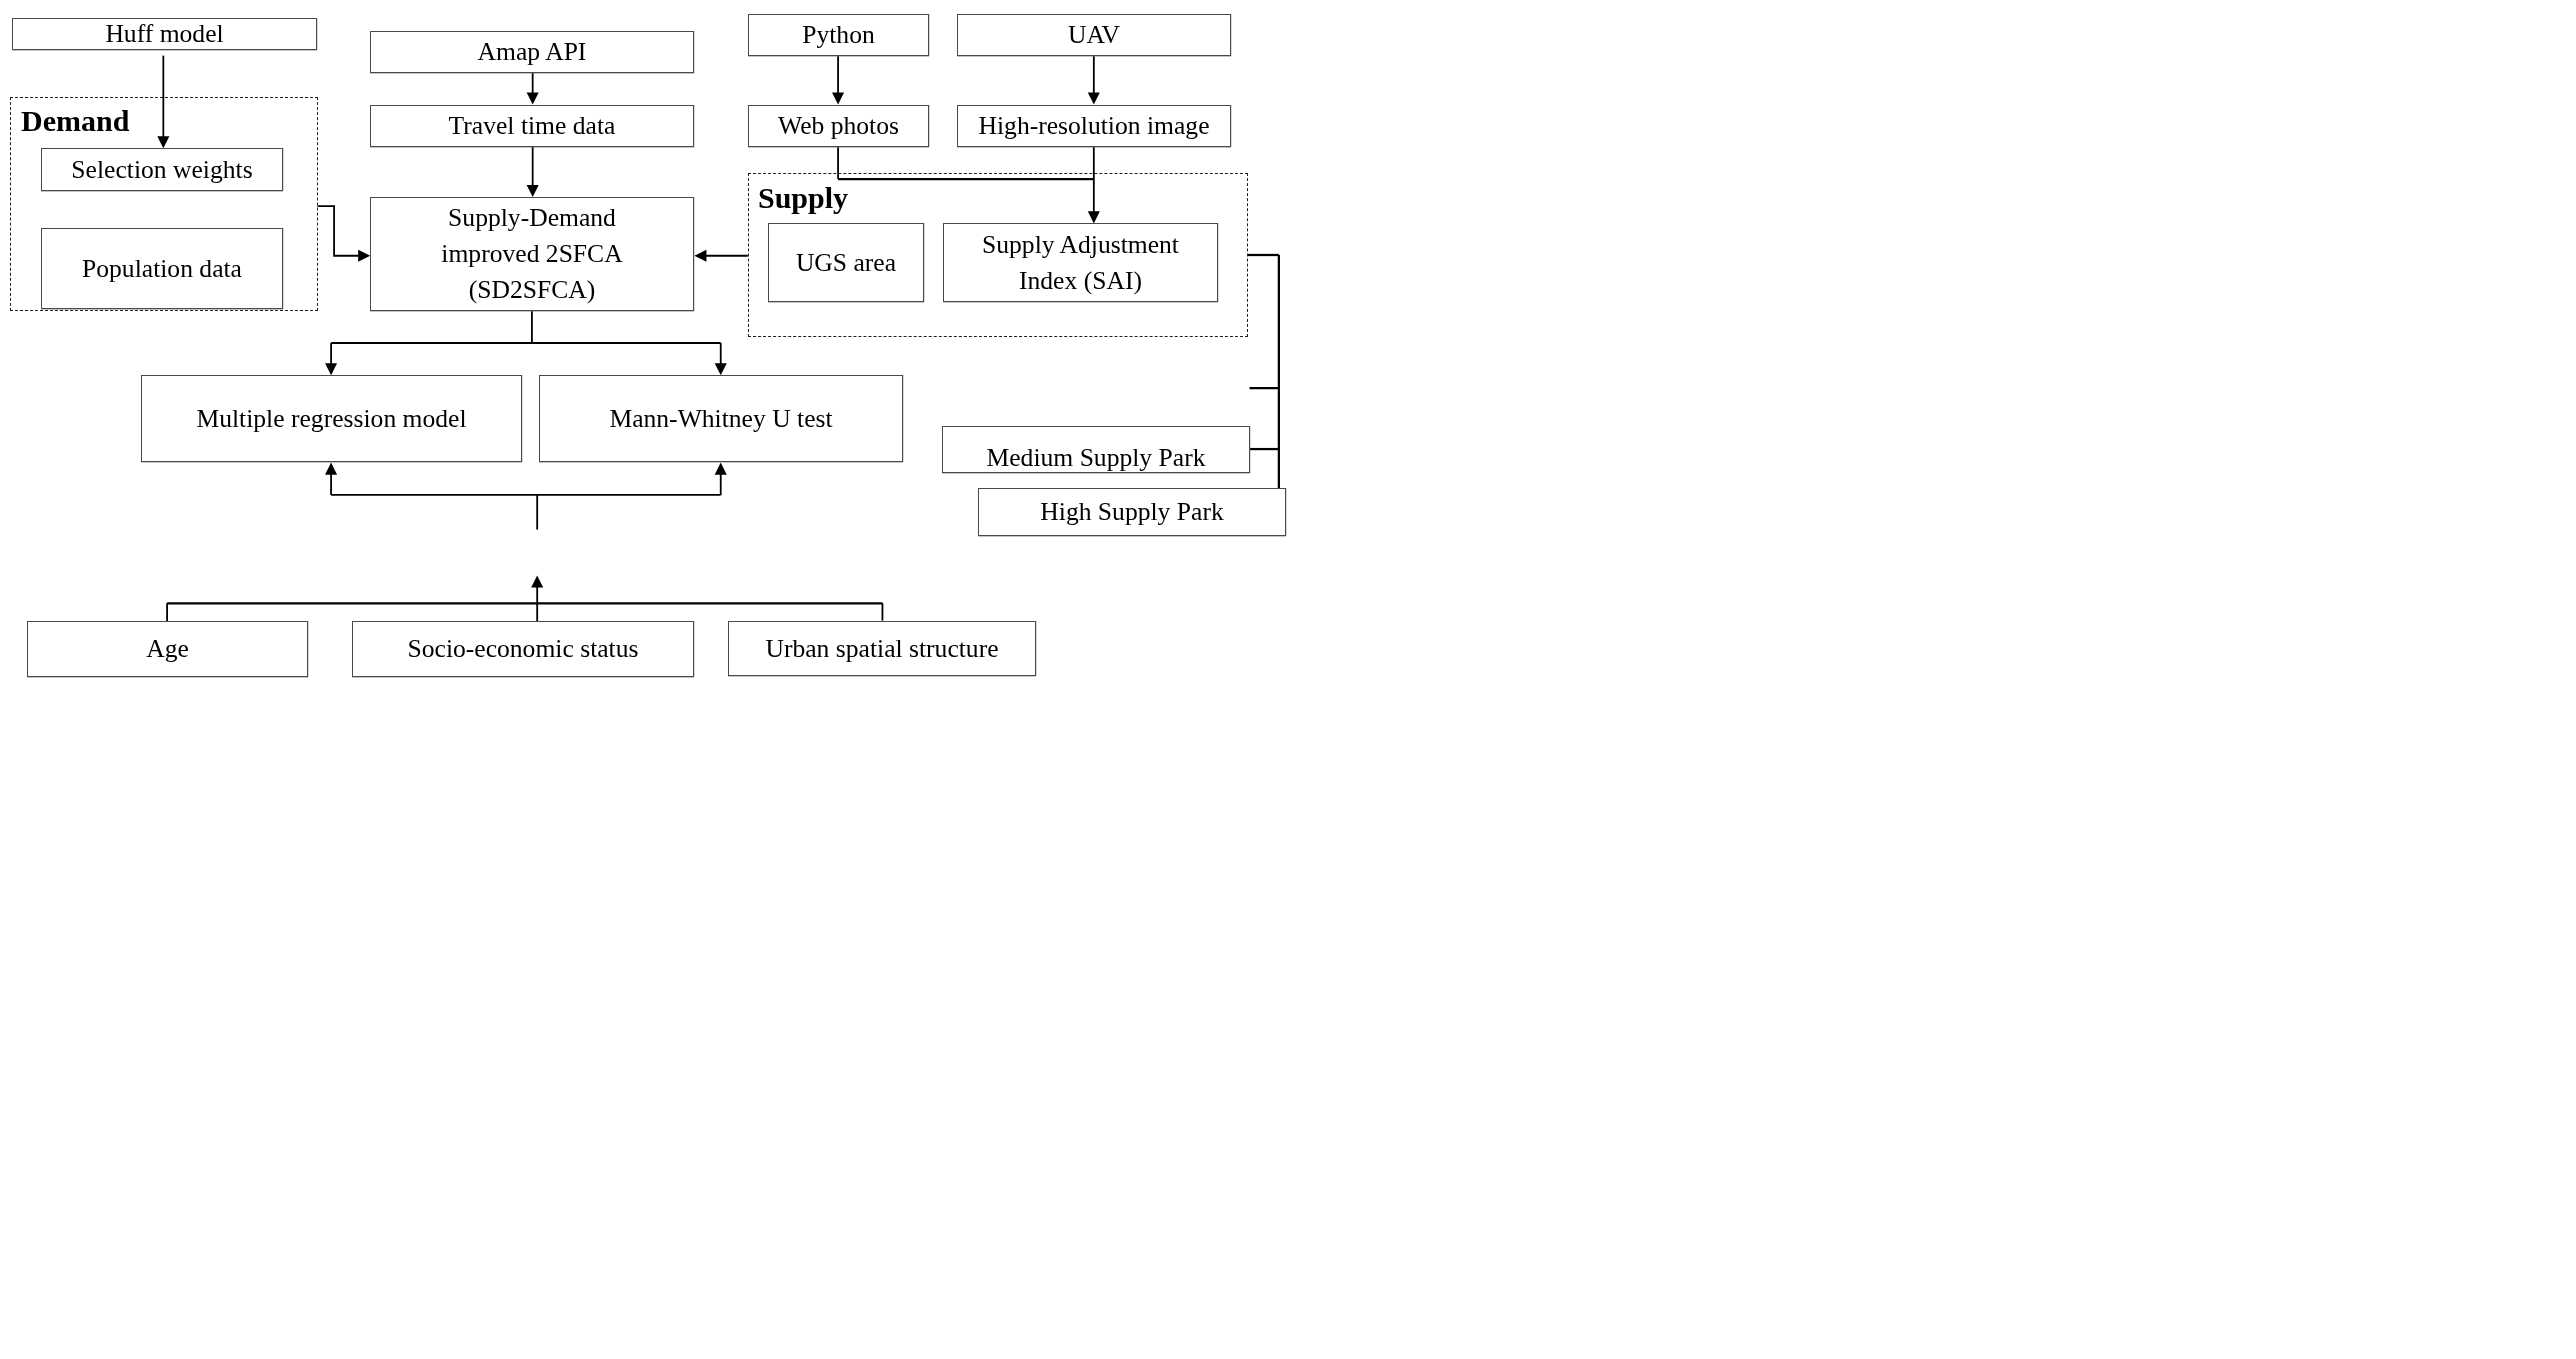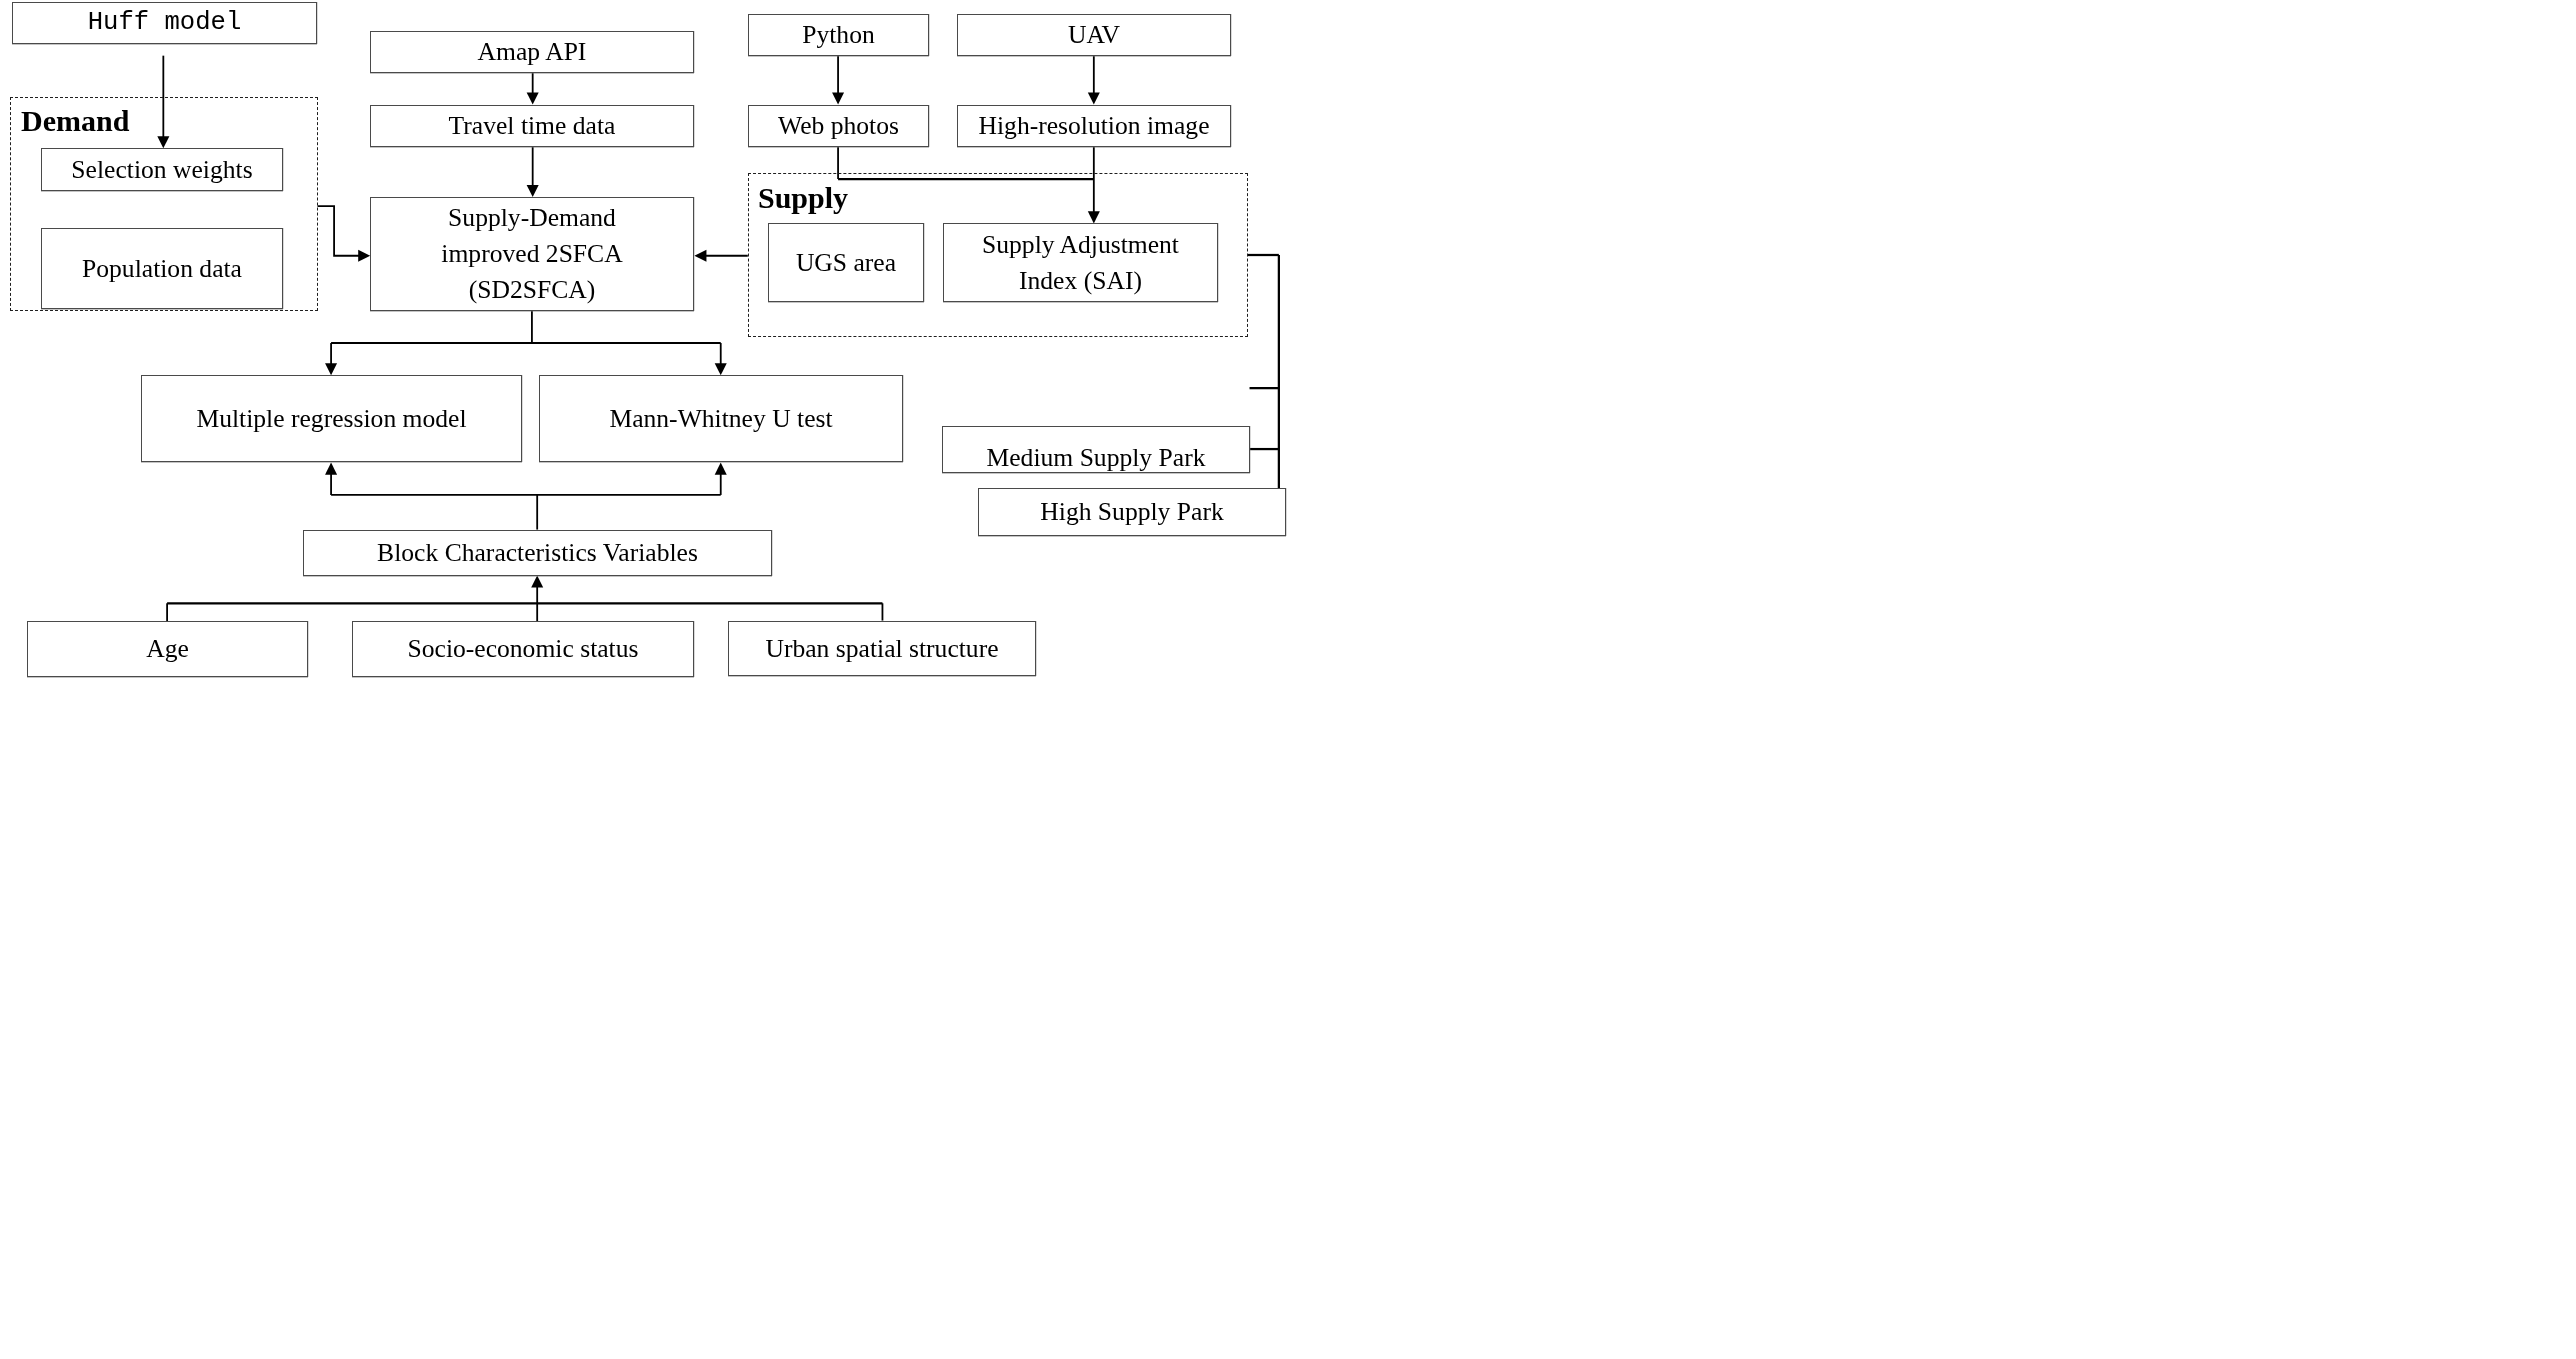--- a/index.html
+++ b/index.html
@@ -101,21 +101,21 @@
       <polygon points="714,765 706,781 722,781"></polygon>
     </g>
   </svg>
 
   <div class="group" style="left:9.8px;top:97px;width:308px;height:214px;"></div>
   <div class="group-label" style="left:21px;top:104px;">Demand</div>
 
   <div class="group" style="left:748px;top:173px;width:500px;height:164px;"></div>
   <div class="group-label" style="left:758px;top:181px;">Supply</div>
 
-  <div class="node" style="left:12px;top:2px;width:305px;height:42px;font-family:Liberation Mono, monospace;">
+  <div class="node" style="left:12px;top:18px;width:305px;height:32px;">
     <span>Huff model</span>
   </div>
   <div class="node" style="left:370px;top:31px;width:324px;height:42px;">
     <span>Amap API</span>
   </div>
   <div class="node" style="left:748px;top:13.5px;width:181px;height:42px;">
     <span>Python</span>
   </div>
   <div class="node" style="left:957px;top:13.5px;width:274px;height:42px;">
     <span>UAV</span>
@@ -163,23 +163,20 @@
     <span>Multiple regression model</span>
   </div>
 
   <div class="node" style="left:942px;top:426px;width:308px;height:47px;align-items:flex-end;">
     <span>Medium Supply Park</span>
   </div>
   <div class="node" style="left:942px;top:488px;width:308px;height:48px;margin-left:36px;">
     <span>High Supply Park</span>
   </div>
 
-  <div class="node" style="left:303px;top:530px;width:469px;height:46px;">
-    <span>Block Characteristics Variables</span>
-  </div>
 
   <div class="node" style="left:27px;top:621px;width:281px;height:56px;">
     <span>Age</span>
   </div>
   <div class="node" style="left:352px;top:621px;width:342px;height:56px;">
     <span>Socio-economic status</span>
   </div>
   <div class="node" style="left:728px;top:621px;width:308px;height:55px;">
     <span>Urban spatial structure</span>
   </div>

